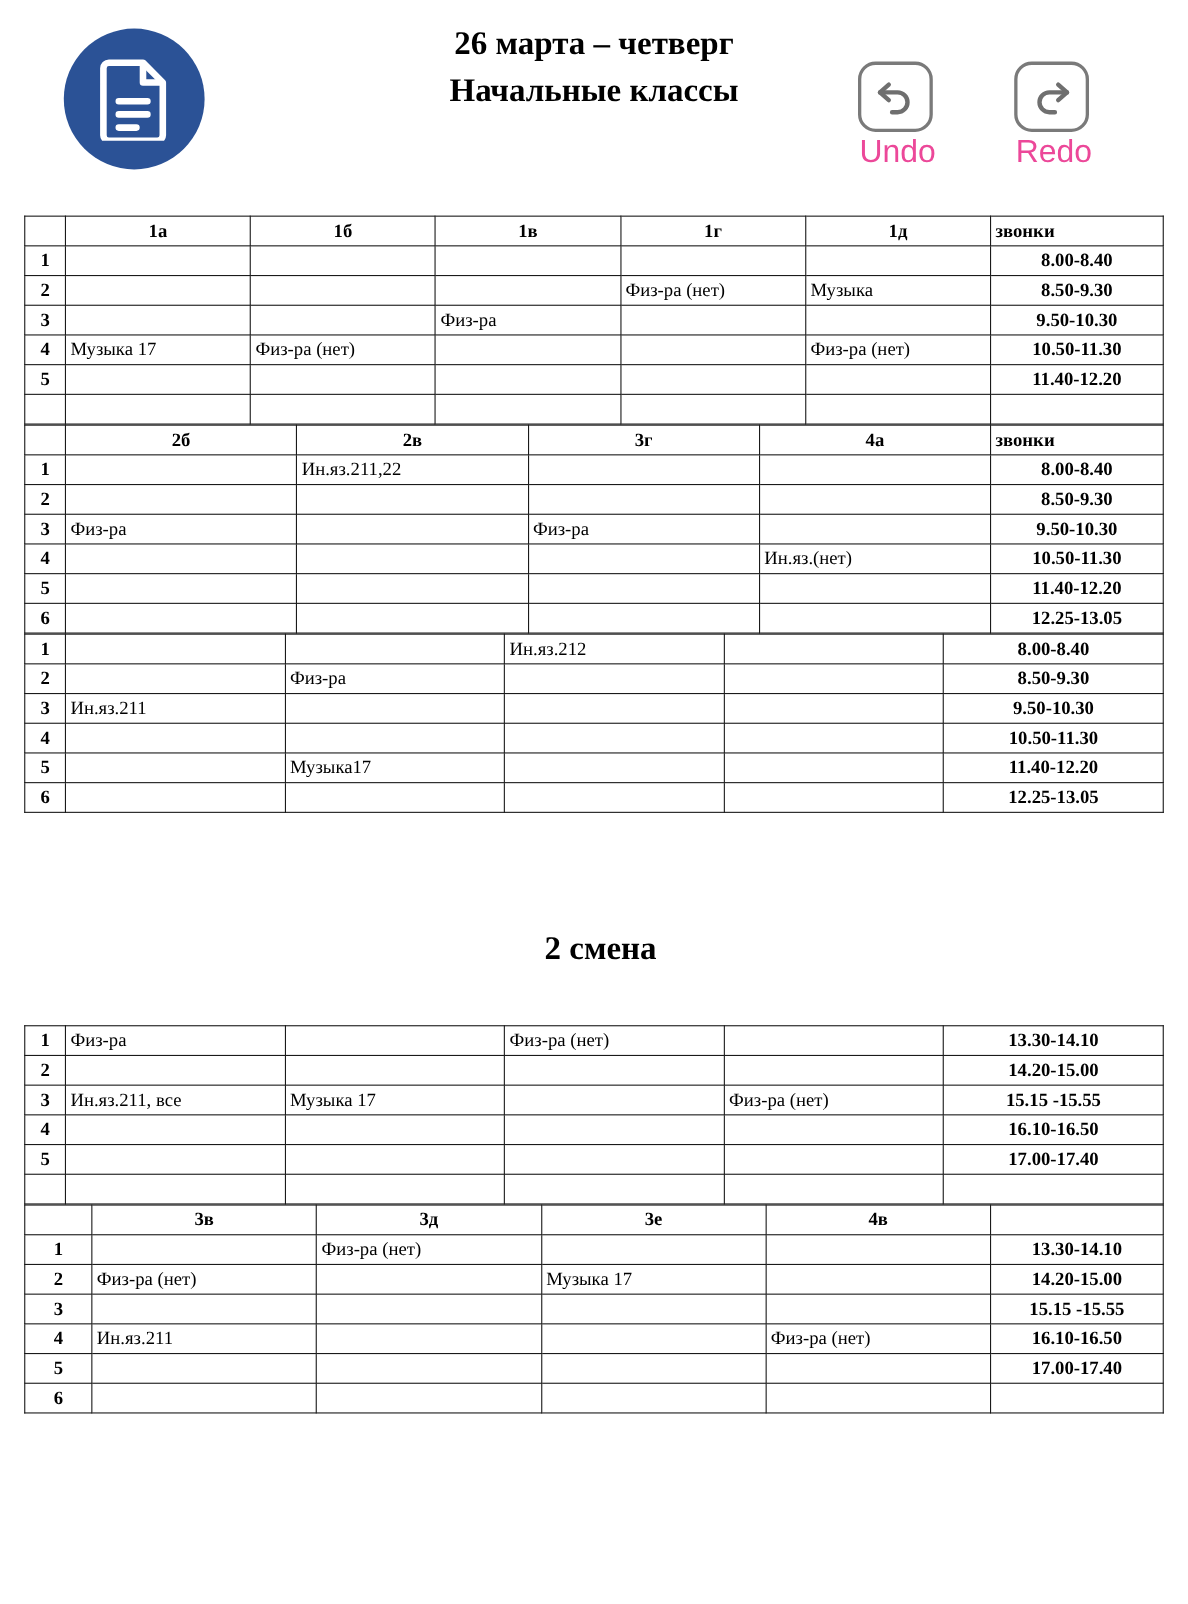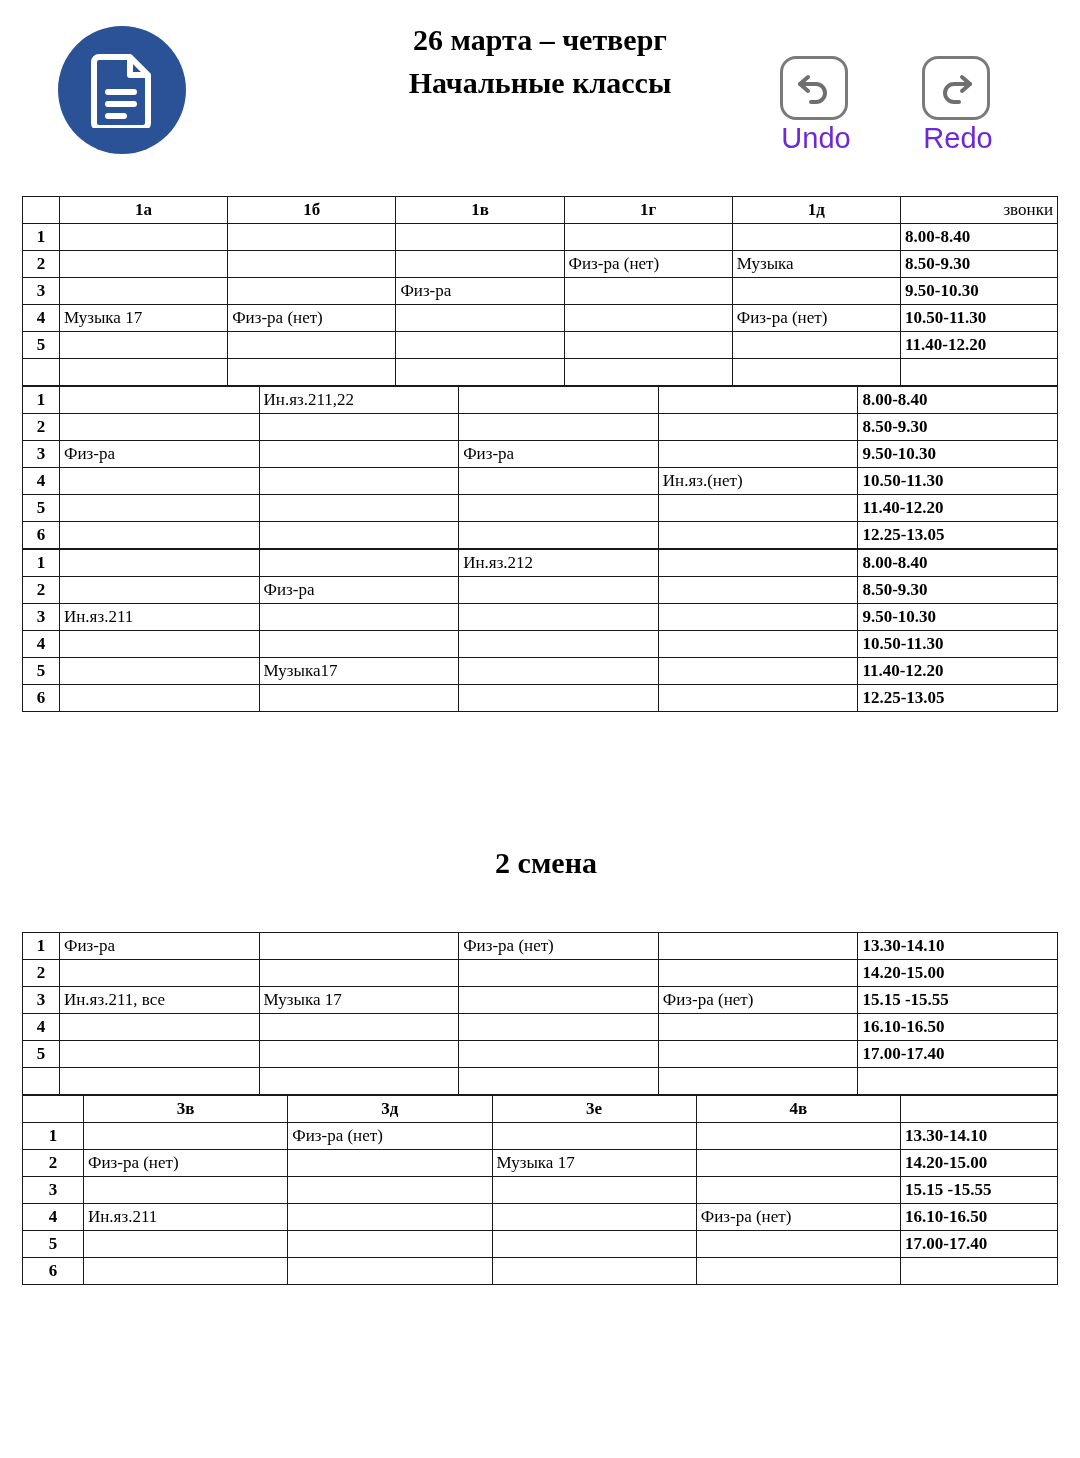--- a/index.html
+++ b/index.html
@@ -66,21 +66,21 @@
     border-radius: 16px;
     box-sizing: border-box;
     display: flex;
     align-items: center;
     justify-content: center;
     background: rgba(255,255,255,0.85);
   }
   .ur-label {
     font-family: "Liberation Sans", sans-serif;
     font-size: 29px;
-    color: #6d28d9;
+    color: #ec4899;
     margin-top: 2px;
     line-height: 32px;
   }
 
   
   .sheet {
     position: absolute;
     left: 22px;
     width: 1036px;
   }
@@ -105,28 +105,28 @@
     font-weight: bold;
     font-size: 16px;
   }
   td.clshdr {
     text-align: center;
     font-weight: bold;
     font-size: 26px;
     height: 40px;
   }
   td.bells-h {
-    text-align: right;
-    font-weight: normal;
+    text-align: left;
+    font-weight: bold;
     font-size: 22px;
   }
   td.bells {
     font-weight: bold;
     font-size: 16px;
-    text-align: left;
+    text-align: center;
     padding-left: 6px;
     font-family: Liberation Serif, serif;
   }
   td.blank-edge { border: none; }
 
   .shift2-title {
     position: absolute;
     left: 0;
     right: 0;
     text-align: center;
@@ -241,20 +241,28 @@
         <td></td>
         <td class="blank-edge"></td>
         <td class="blank-edge"></td>
       </tr>
     </tbody>
   </table>
 
   <table class="sched">
     <tbody>
       <tr>
+        <td class="num"></td>
+        <td class="clshdr">2б</td>
+        <td class="clshdr">2в</td>
+        <td class="clshdr">3г</td>
+        <td class="clshdr">4а</td>
+        <td class="bells-h" style="width:148px">звонки</td>
+      </tr>
+      <tr>
         <td class="num">1</td>
         <td></td>
         <td>Ин.яз.211,22</td>
         <td></td>
         <td></td>
         <td class="bells">8.00-8.40</td>
       </tr>
       <tr>
         <td class="num">2</td>
         <td></td>

